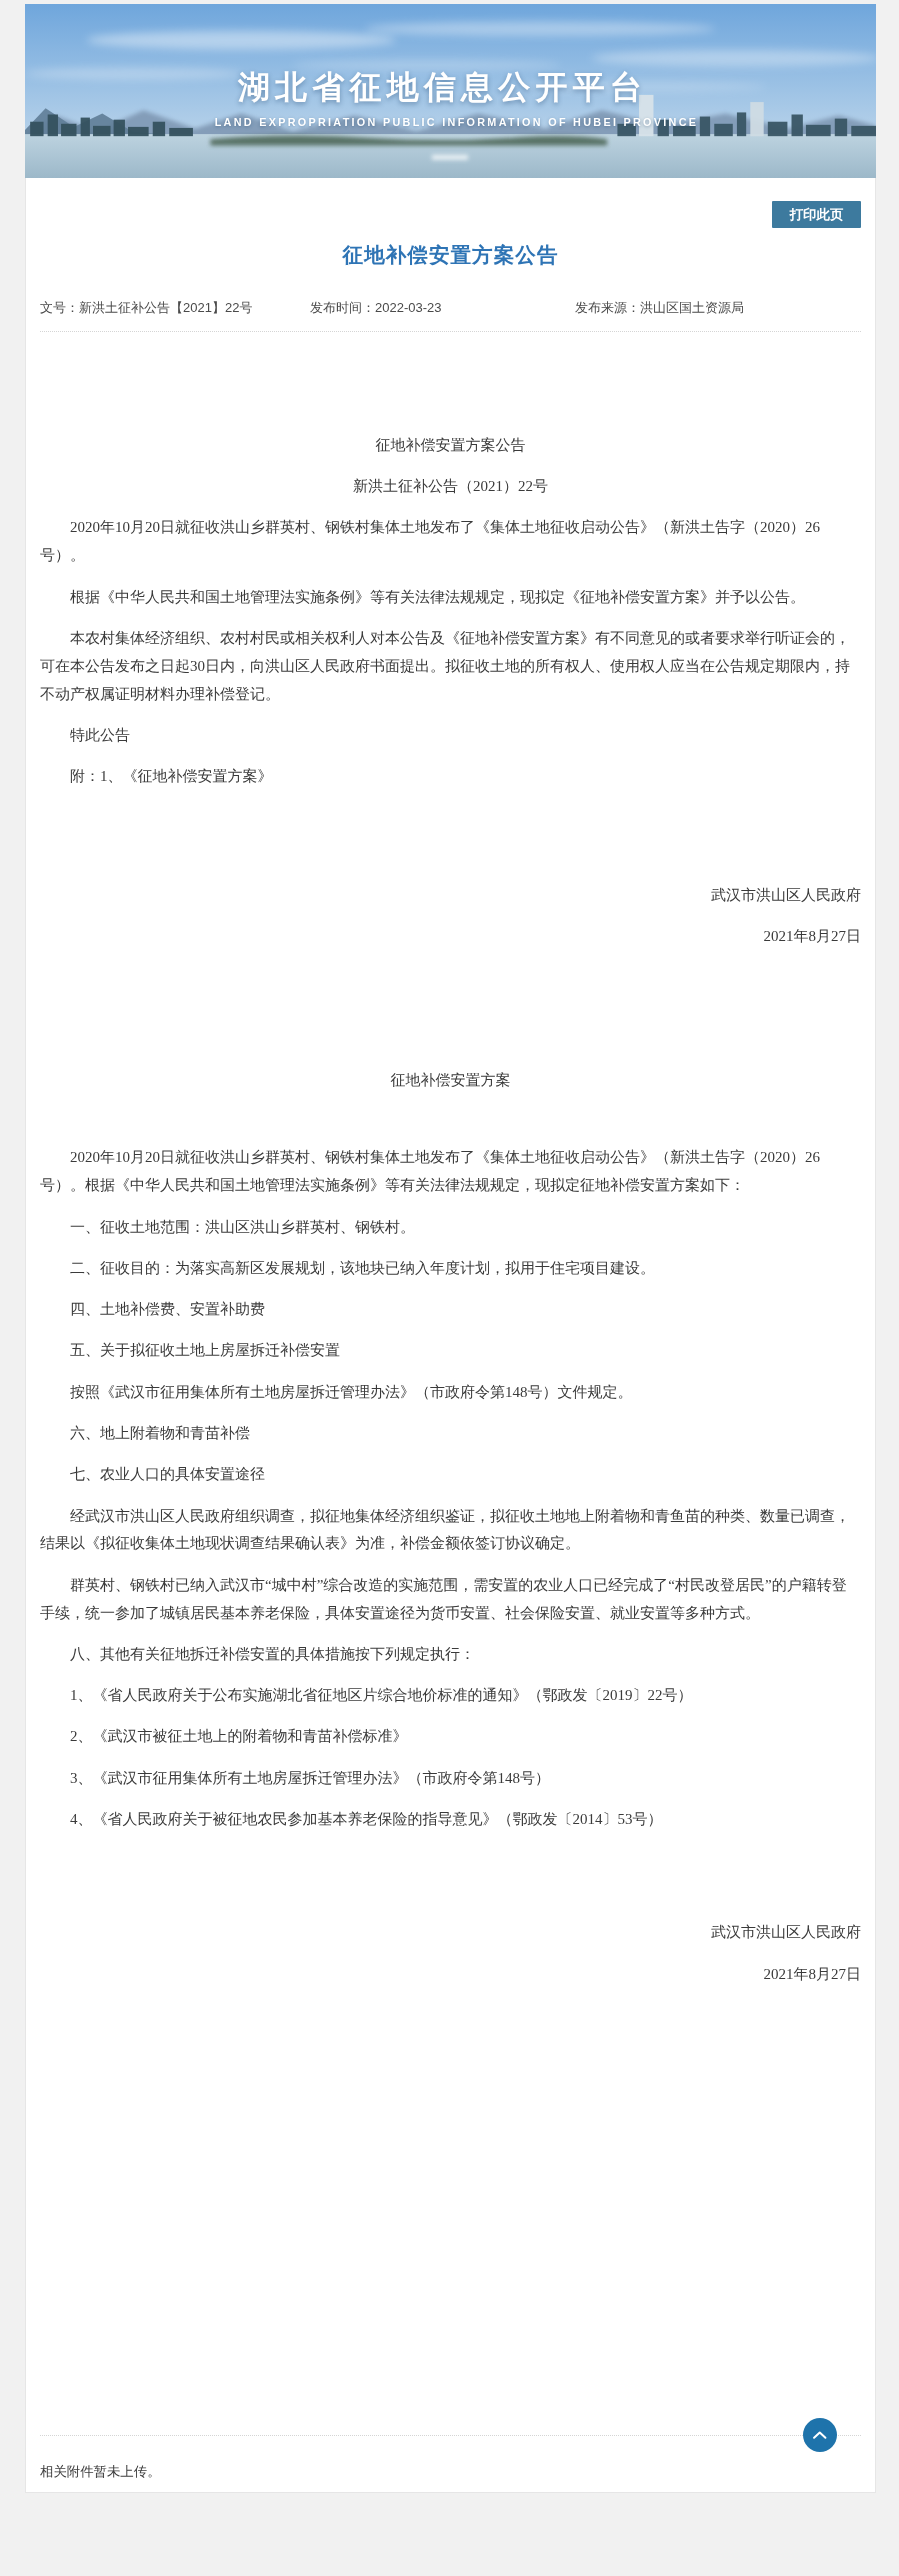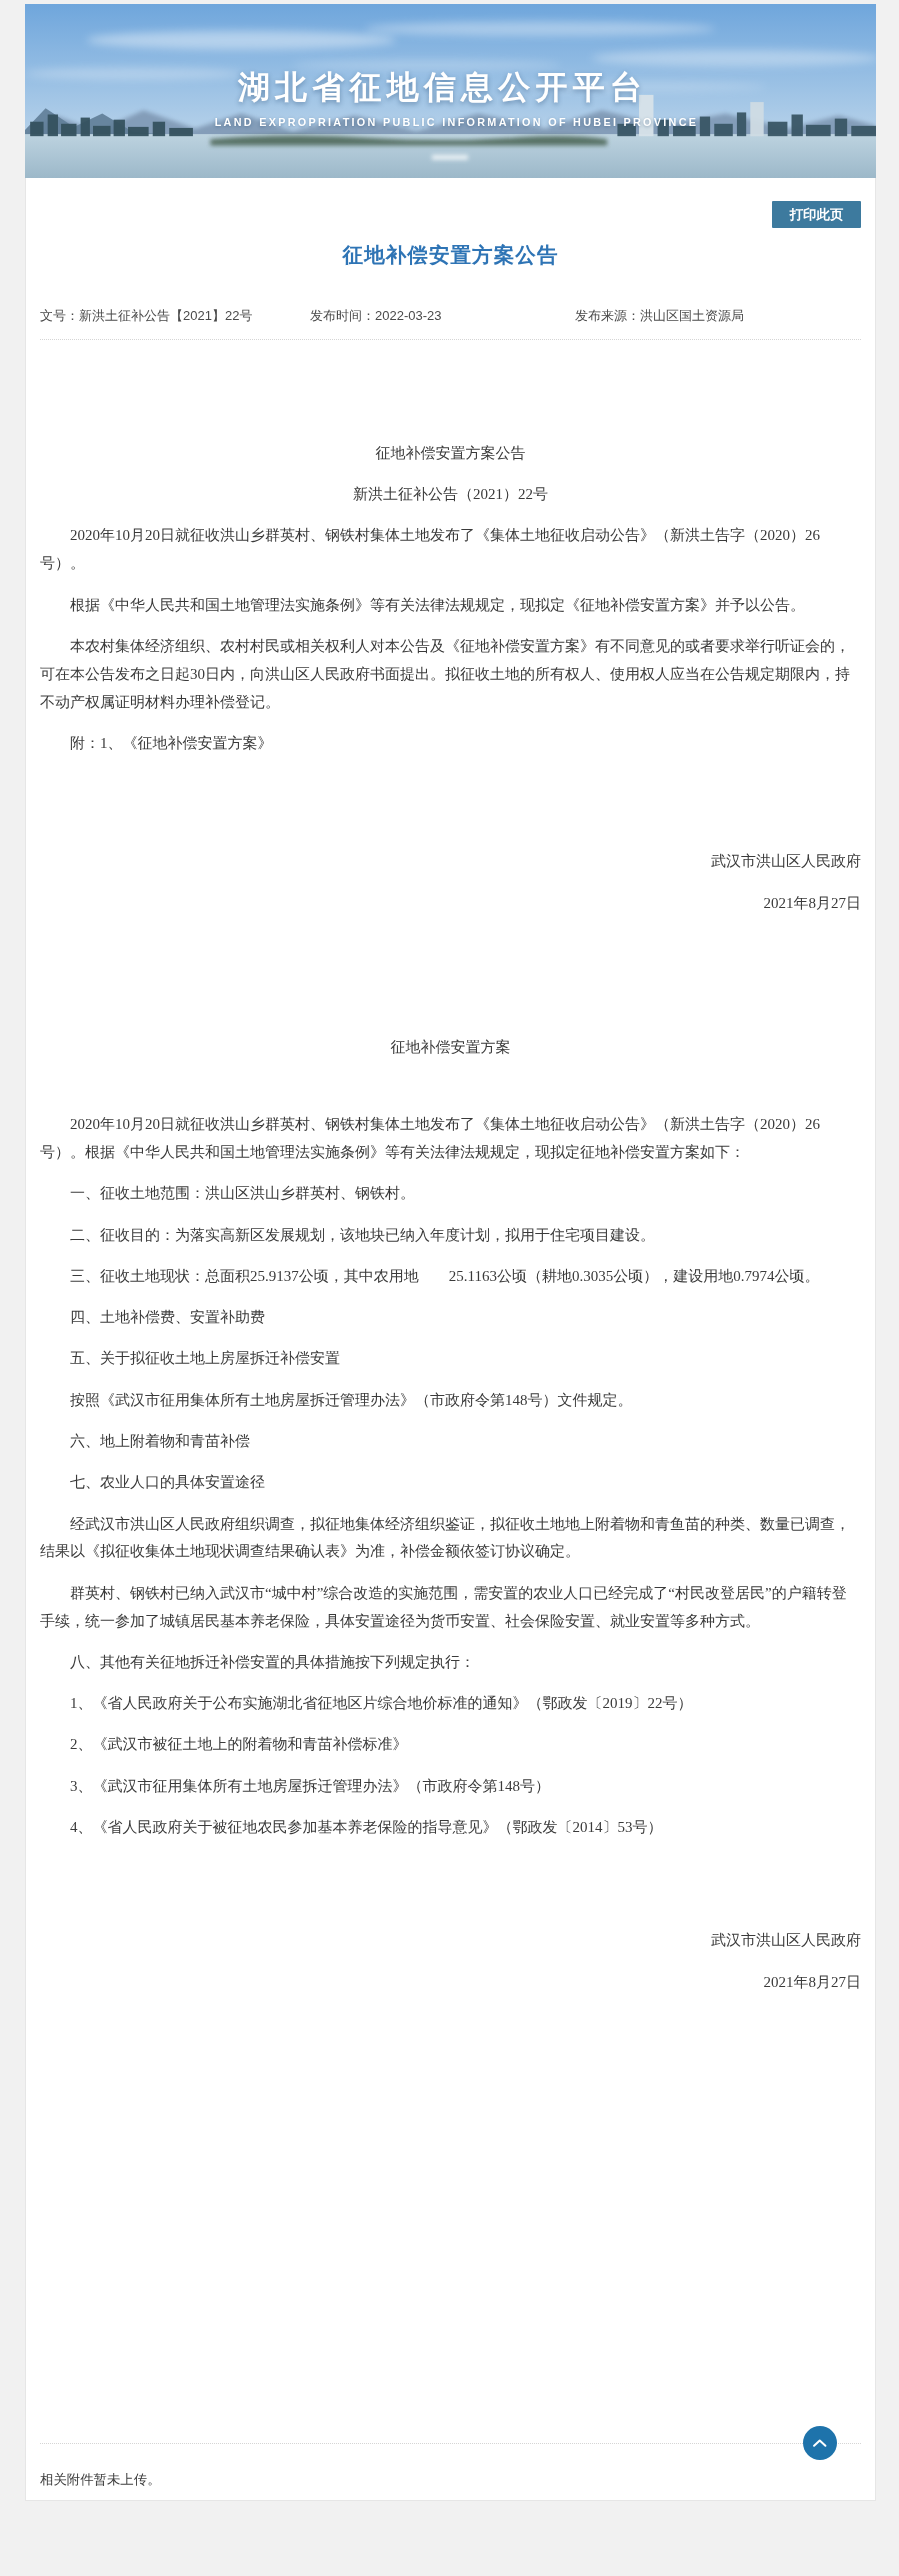--- a/index.html
+++ b/index.html
@@ -23,21 +23,21 @@
   .toolbar{height:27px;}
   .print-btn{float:right;height:27px;min-width:89px;padding:0 3px;border:none;
     background:#3d7a9e;color:#fff;font-size:13.4px;font-weight:bold;
     font-family:"Liberation Sans","DejaVu Sans",sans-serif;border-radius:1px;cursor:pointer;}
 
   .page-title{margin-top:13.4px;text-align:center;color:#2e74b5;
     font-size:20.6px;font-weight:bold;letter-spacing:1px;}
 
   .meta{display:flex;margin-top:30px;font-size:13px;color:#4a4a4a;align-items:flex-end;}
   .meta .m1{width:270px;}
-  .meta .m2{width:265px;margin-top:8px;}
+  .meta .m2{width:265px;}
   .meta .m3{flex:1;}
 
   .dotted{border:none;border-top:1px dotted #d5d5d5;margin:13.4px 0 0 0;}
 
   
   .doc-body{padding-top:100px;font-family:"Liberation Serif","DejaVu Serif",serif;
     color:#3a3a3a;font-size:15px;line-height:1.86;}
   .blk{margin:0 0 13.4px 0;word-break:break-all;}
   .blk.p{text-indent:2em;}
   .blk.center{text-align:center;text-indent:0;}
@@ -133,31 +133,31 @@
     </div>
 
     <hr class="dotted">
 
     <div class="doc-body">
         <div class="blk center">征地补偿安置方案公告</div>
         <div class="blk center">新洪土征补公告（2021）22号</div>
         <div class="blk p">2020年10月20日就征收洪山乡群英村、钢铁村集体土地发布了《集体土地征收启动公告》（新洪土告字（2020）26号）。</div>
         <div class="blk p">根据《中华人民共和国土地管理法实施条例》等有关法律法规规定，现拟定《征地补偿安置方案》并予以公告。</div>
         <div class="blk p">本农村集体经济组织、农村村民或相关权利人对本公告及《征地补偿安置方案》有不同意见的或者要求举行听证会的，可在本公告发布之日起30日内，向洪山区人民政府书面提出。拟征收土地的所有权人、使用权人应当在公告规定期限内，持不动产权属证明材料办理补偿登记。</div>
+        <div class="blk p">特此公告</div>
         <div class="blk p">附：1、《征地补偿安置方案》</div>
         <div class="gap" style="height: 77px;"></div>
         <div class="blk right">武汉市洪山区人民政府</div>
         <div class="blk right">2021年8月27日</div>
         <div class="gap" style="height: 103px;"></div>
         <div class="blk center">征地补偿安置方案</div>
         <div class="gap" style="height: 36px;"></div>
         <div class="blk p">2020年10月20日就征收洪山乡群英村、钢铁村集体土地发布了《集体土地征收启动公告》（新洪土告字（2020）26号）。根据《中华人民共和国土地管理法实施条例》等有关法律法规规定，现拟定征地补偿安置方案如下：</div>
         <div class="blk p">一、征收土地范围：洪山区洪山乡群英村、钢铁村。</div>
         <div class="blk p">二、征收目的：为落实高新区发展规划，该地块已纳入年度计划，拟用于住宅项目建设。</div>
-        <div class="blk p">三、征收土地现状：总面积25.9137公顷，其中农用地　　25.1163公顷（耕地0.3035公顷），建设用地0.7974公顷。</div>
         <div class="blk p">四、土地补偿费、安置补助费</div>
         <div class="blk p">五、关于拟征收土地上房屋拆迁补偿安置</div>
         <div class="blk p">按照《武汉市征用集体所有土地房屋拆迁管理办法》（市政府令第148号）文件规定。</div>
         <div class="blk p">六、地上附着物和青苗补偿</div>
         <div class="blk p">七、农业人口的具体安置途径</div>
         <div class="blk p">经武汉市洪山区人民政府组织调查，拟征地集体经济组织鉴证，拟征收土地地上附着物和青鱼苗的种类、数量已调查，结果以《拟征收集体土地现状调查结果确认表》为准，补偿金额依签订协议确定。</div>
         <div class="blk p">群英村、钢铁村已纳入武汉市“城中村”综合改造的实施范围，需安置的农业人口已经完成了“村民改登居民”的户籍转登手续，统一参加了城镇居民基本养老保险，具体安置途径为货币安置、社会保险安置、就业安置等多种方式。</div>
         <div class="blk p">八、其他有关征地拆迁补偿安置的具体措施按下列规定执行：</div>
         <div class="blk p">1、《省人民政府关于公布实施湖北省征地区片综合地价标准的通知》（鄂政发〔2019〕22号）</div>
         <div class="blk p">2、《武汉市被征土地上的附着物和青苗补偿标准》</div>

